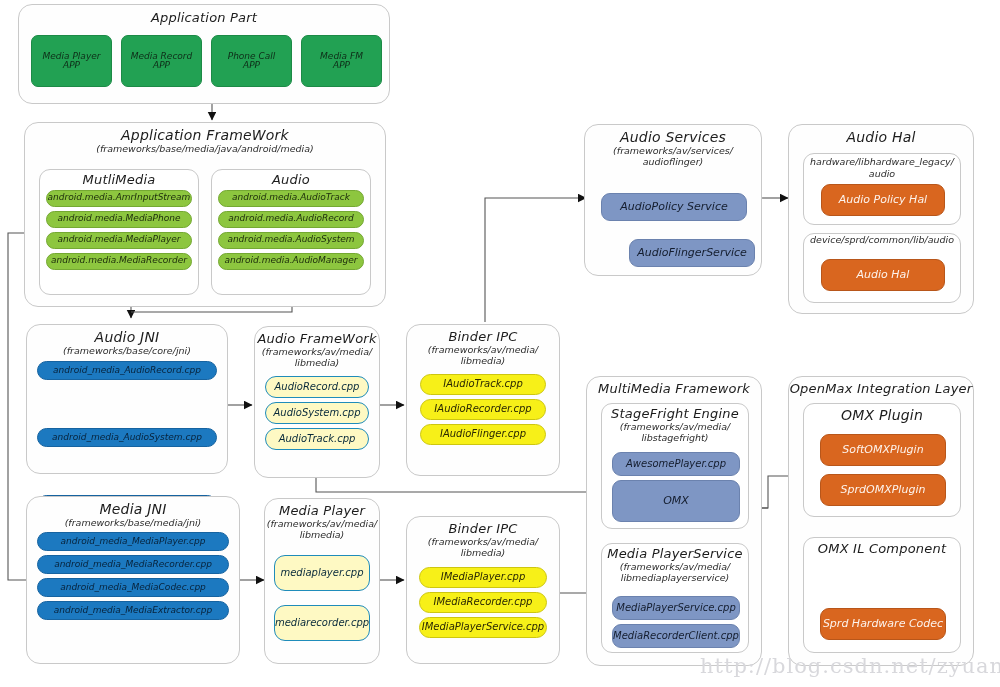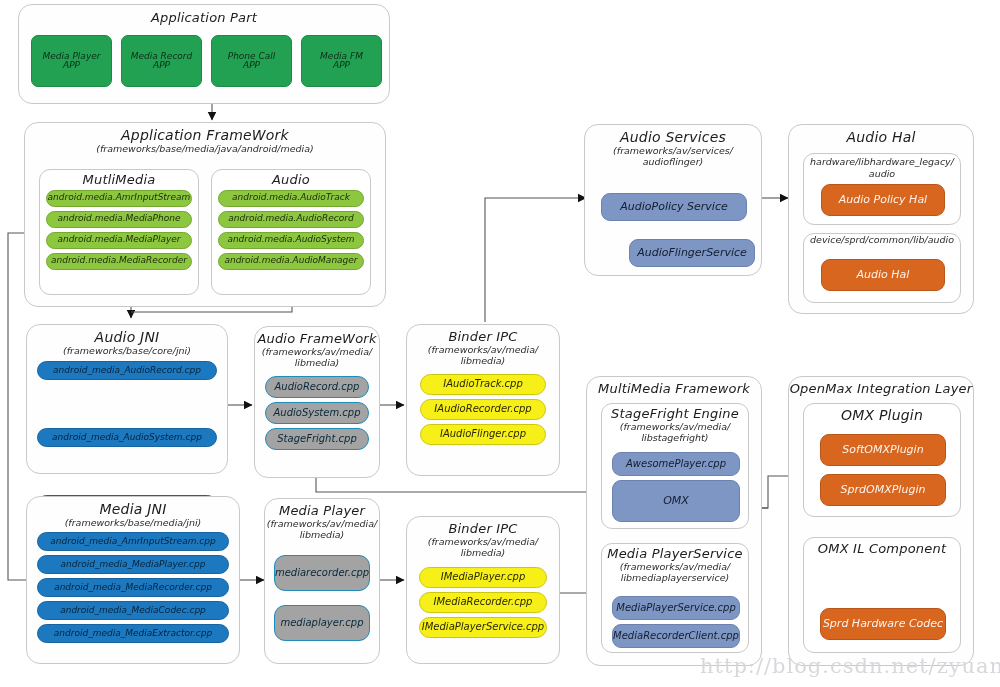--- a/index.html
+++ b/index.html
@@ -31,21 +31,21 @@
 
   
   .chip{
     box-sizing:border-box;display:flex;align-items:center;justify-content:center;
     text-align:center;font-style:italic;line-height:1.05;
     border:1px solid rgba(0,0,0,.30);
   }
   .chip.green{background:#22a153;border-color:#1c8a46;color:#0e2d18;border-radius:7px;}
   .chip.lgreen{background:#8dc63f;border-color:#74a832;color:#1b2b0b;border-radius:11px;}
   .chip.blue{background:#1c79c0;border-color:#1663a0;color:#07223a;border-radius:11px;}
-  .chip.lblue{background:#a3a3a3;border-color:#1f8cba;color:#06283a;border-radius:11px;}
+  .chip.lblue{background:#fef9c3;border-color:#1f8cba;color:#06283a;border-radius:11px;}
   .chip.yellow{background:#f7f018;border-color:#cdc60f;color:#2a2803;border-radius:11px;}
   .chip.slate{background:#7e96c4;border-color:#6b82ae;color:#141d2e;border-radius:9px;}
   .chip.orange{background:#d9661f;border-color:#b8561a;color:#fdf3ec;border-radius:9px;}
 
   .chip.f9{font-size:9px;}
   .chip.f10{font-size:10px;}
   .chip.f11{font-size:11px;}
 
   .watermark{
     position:absolute;color:#d8d8dc;font-size:21px;letter-spacing:1px;
@@ -156,21 +156,21 @@
     </div>
   </div>
 
   <div class="panel outer" style="left:254px;top:326px;width:126px;height:152px;">
     <div class="ptitle sm" style="margin-top:5px;">Audio FrameWork</div>
     <div class="psub">(frameworks/av/media/</div>
     <div class="psub">libmedia)</div>
     <div class="stack" style="margin-top:7px;">
       <div class="chip lblue f10" style="width:104px;height:22px;">AudioRecord.cpp</div>
       <div class="chip lblue f10" style="width:104px;height:22px;">AudioSystem.cpp</div>
-      <div class="chip lblue f10" style="width:104px;height:22px;">StageFright.cpp</div>
+      <div class="chip lblue f10" style="width:104px;height:22px;">AudioTrack.cpp</div>
     </div>
   </div>
 
   <div class="panel outer" style="left:406px;top:324px;width:154px;height:152px;">
     <div class="ptitle sm" style="margin-top:5px;">Binder IPC</div>
     <div class="psub">(frameworks/av/media/</div>
     <div class="psub">libmedia)</div>
     <div class="stack" style="margin-top:7px;">
       <div class="chip yellow f10" style="width:126px;height:21px;">IAudioTrack.cpp</div>
       <div class="chip yellow f10" style="width:126px;height:21px;">IAudioRecorder.cpp</div>
@@ -198,35 +198,34 @@
     <div class="panel inner" style="left:14px;top:108px;width:158px;height:70px;">
       <div class="psub" style="">device/sprd/common/lib/audio</div>
       <div class="chip orange f11" style="position:absolute;left:17px;top:25px;width:124px;height:32px;">Audio Hal</div>
     </div>
   </div>
 
   <div class="panel outer" style="left:26px;top:496px;width:214px;height:168px;">
     <div class="ptitle" style="margin-top:5px;">Media JNI</div>
     <div class="psub">(frameworks/base/media/jni)</div>
     <div class="stack" style="margin-top:4px;">
-      <div class="chip blue f9" style="width:192px;height:19px;">android_media_AmrInputStream.cpp</div>
       <div class="chip blue f9" style="width:192px;height:19px;">android_media_MediaPlayer.cpp</div>
       <div class="chip blue f9" style="width:192px;height:19px;">android_media_MediaRecorder.cpp</div>
       <div class="chip blue f9" style="width:192px;height:19px;">android_media_MediaCodec.cpp</div>
       <div class="chip blue f9" style="width:192px;height:19px;">android_media_MediaExtractor.cpp</div>
     </div>
   </div>
 
   <div class="panel outer" style="left:264px;top:498px;width:116px;height:166px;">
     <div class="ptitle sm" style="margin-top:5px;">Media Player</div>
     <div class="psub">(frameworks/av/media/</div>
     <div class="psub">libmedia)</div>
     <div class="stack" style="margin-top:14px;gap:14px;">
+      <div class="chip lblue f10" style="width:96px;height:36px;">mediaplayer.cpp</div>
       <div class="chip lblue f10" style="width:96px;height:36px;">mediarecorder.cpp</div>
-      <div class="chip lblue f10" style="width:96px;height:36px;">mediaplayer.cpp</div>
     </div>
   </div>
 
   <div class="panel outer" style="left:406px;top:516px;width:154px;height:148px;">
     <div class="ptitle sm" style="margin-top:5px;">Binder IPC</div>
     <div class="psub">(frameworks/av/media/</div>
     <div class="psub">libmedia)</div>
     <div class="stack" style="margin-top:8px;">
       <div class="chip yellow f10" style="width:128px;height:21px;">IMediaPlayer.cpp</div>
       <div class="chip yellow f10" style="width:128px;height:21px;">IMediaRecorder.cpp</div>

